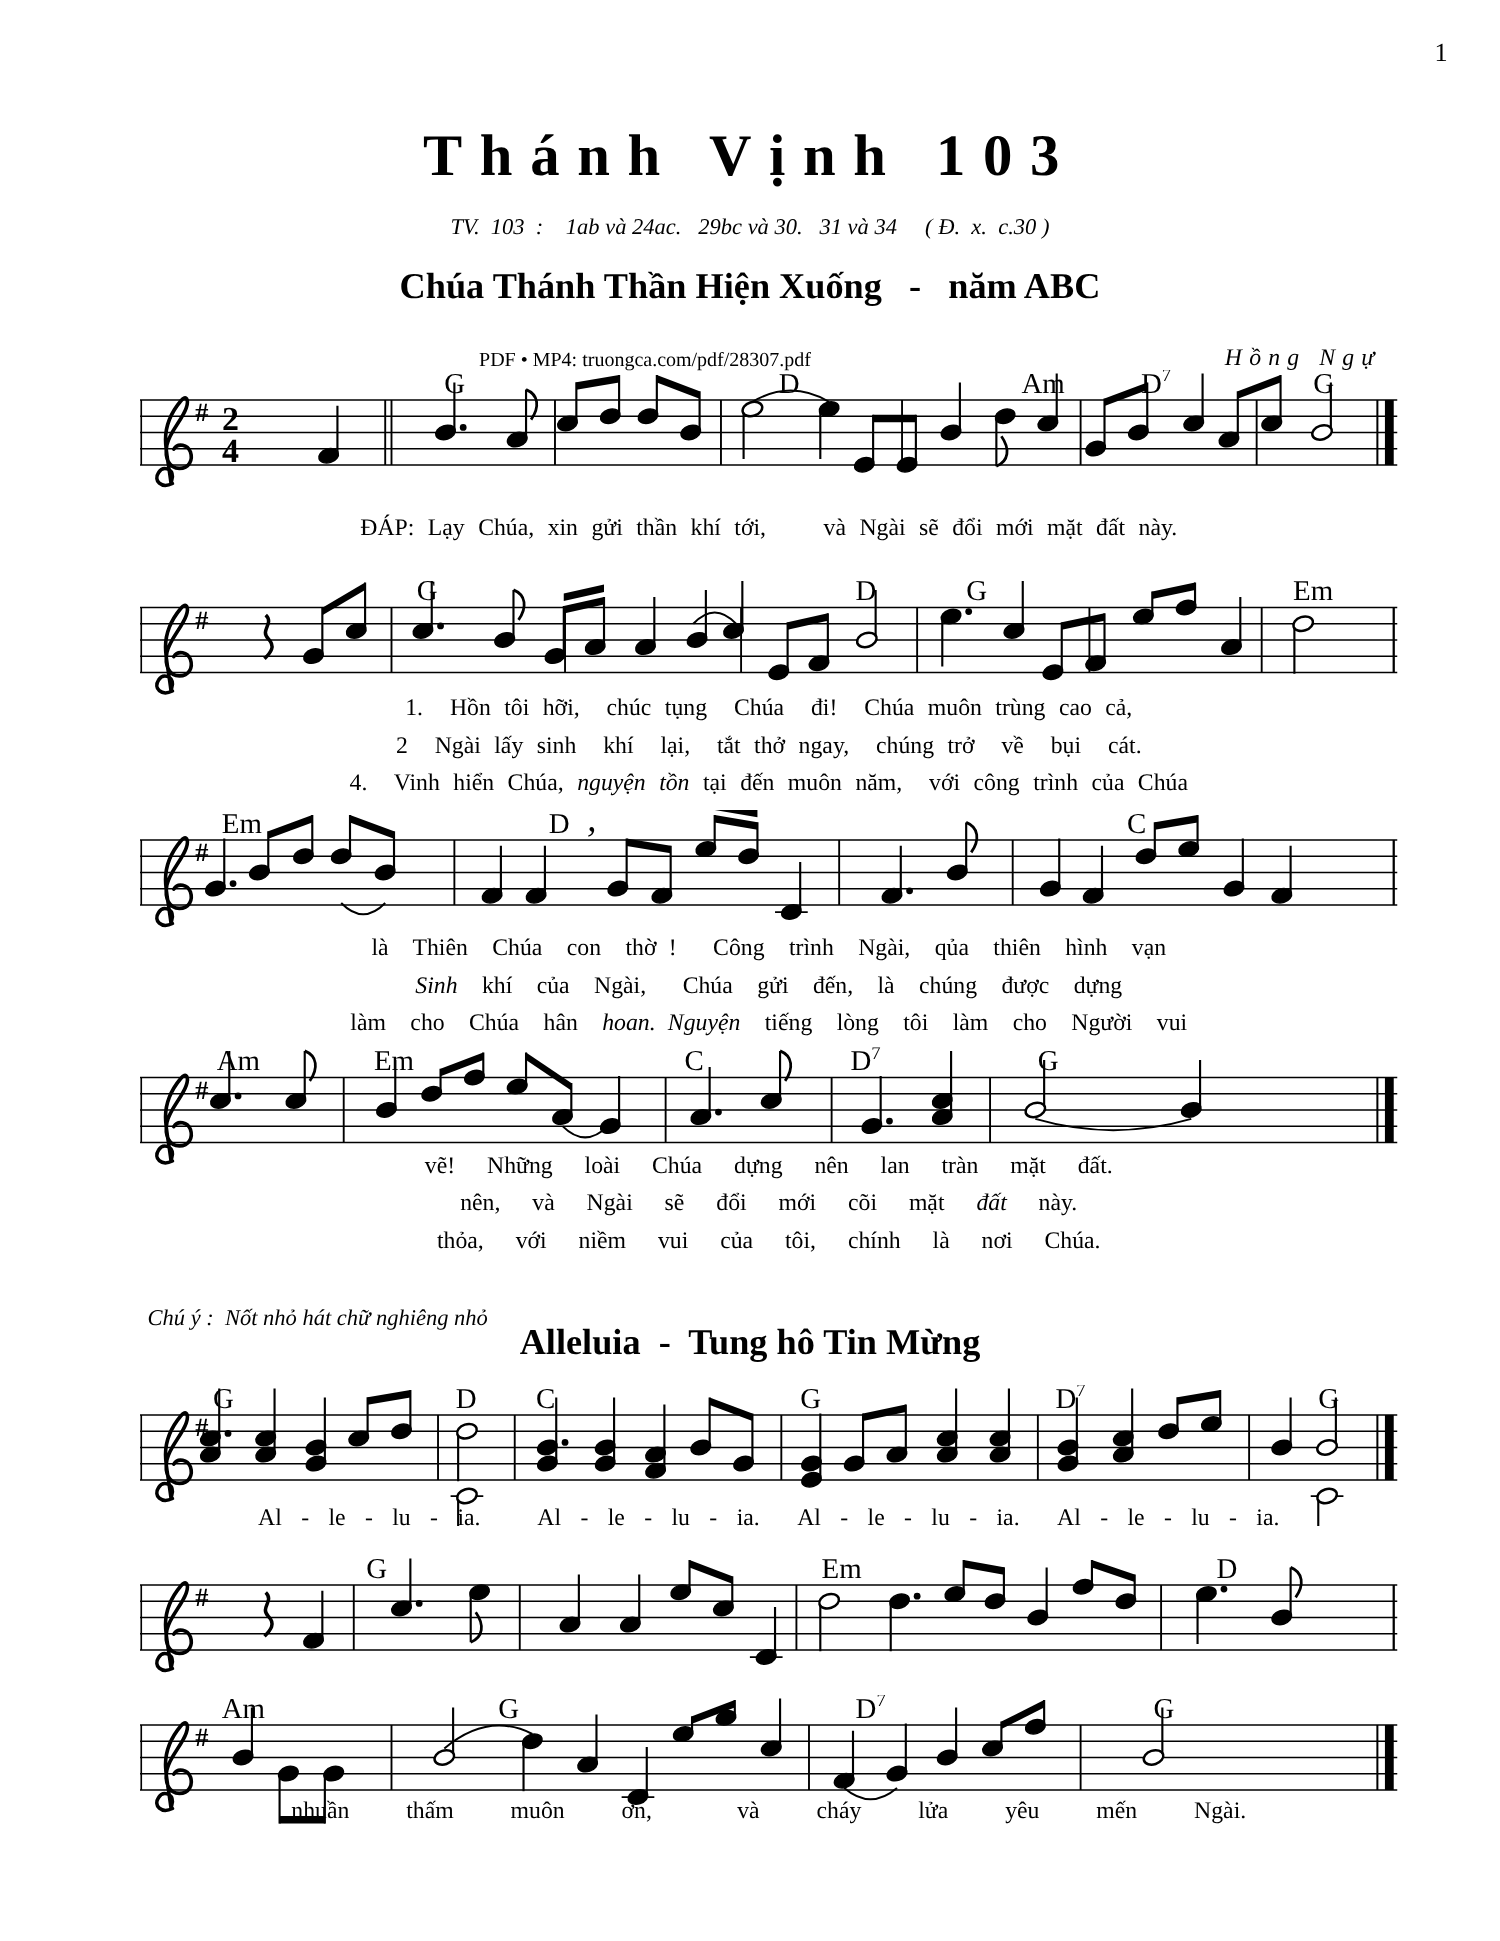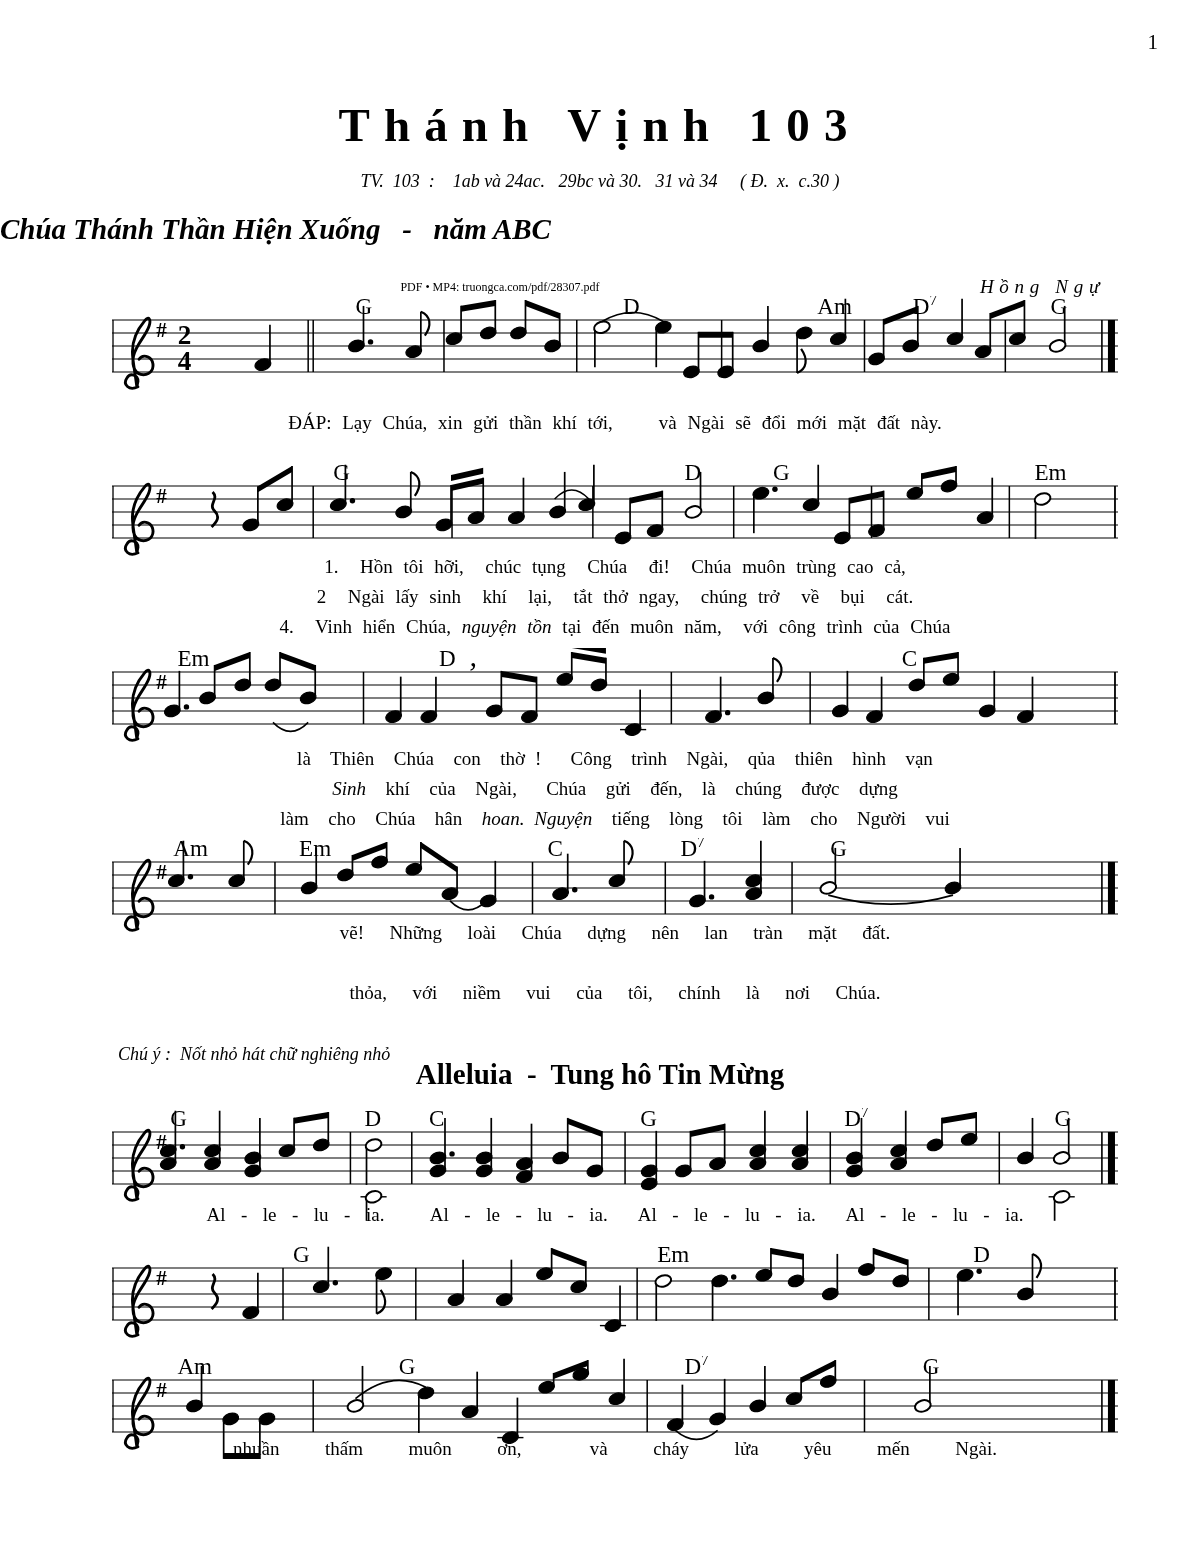--- a/index.html
+++ b/index.html
@@ -3,23 +3,23 @@
 <meta charset="utf-8">
 <style>
   html,body{margin:0;padding:0;background:#e8e8e8;}
   .page{position:relative;width:1200px;height:1553px;margin:0 auto;background:#ffffff;
         font-family:"Liberation Serif",serif;color:#000;overflow:hidden;}
   .pagenum{position:absolute;top:30px;right:42px;font-size:21px;}
   .title{position:absolute;top:98px;left:0;width:100%;margin:0;text-align:center;
          font-size:47px;font-weight:bold;letter-spacing:.30em;white-space:pre;}
   .subtitle{position:absolute;top:171px;left:0;width:100%;text-align:center;
             font-style:italic;font-size:18px;white-space:pre;}
-  .section{position:absolute;top:213px;left:0;width:100%;text-align:left;
-           font-style:italic;font-weight:bold;font-size:29px;white-space:pre;}
-  .pdfline{position:absolute;top:280px;left:0;width:1000px;text-align:center;font-size:12px;}
+  .section{position:absolute;top:213px;left:0;width:100%;text-align:center;
+           font-weight:bold;font-size:29px;white-space:pre;}
+  .pdfline{position:absolute;top:280px;left:16px;width:1000px;text-align:center;font-size:16px;}
   .author{position:absolute;top:276px;right:95px;font-style:italic;font-size:19px;letter-spacing:.30em;white-space:pre;}
   svg.sys{position:absolute;left:112px;width:1006px;height:120px;}
   svg text{font-family:"Liberation Serif",serif;fill:#000;}
   .lyric{position:absolute;left:115px;width:1000px;text-align:center;font-size:19px;white-space:pre;}
   .lyric .i{font-style:italic;}
   .lyric .gap{margin-left:46px;}
   .footnote{position:absolute;top:1044px;left:118px;font-style:italic;font-size:18px;white-space:pre;}
   .alleluia{position:absolute;top:1058px;left:0;width:100%;text-align:center;
             font-weight:bold;font-size:29px;white-space:pre;}
 </style>
@@ -522,16 +522,17 @@
   <div class="footnote">Chú ý :  Nốt nhỏ hát chữ nghiêng nhỏ</div>
   <div class="alleluia">Alleluia  -  Tung hô Tin Mừng</div>
 <div class="lyric" style="top: 412px; word-spacing: 6px;"><span>ĐÁP: Lạy Chúa, xin gửi thần khí tới,</span><span class="gap">và Ngài sẽ đổi mới mặt đất này.</span></div>
     <div class="lyric" style="top: 556px; word-spacing: 6px;"><span>1.  Hồn tôi hỡi,  chúc tụng  Chúa  đi!  Chúa muôn trùng cao cả,</span></div>
     <div class="lyric" style="top: 586px; word-spacing: 6px;"><span>2  Ngài lấy sinh  khí  lại,  tắt thở ngay,  chúng trở  về  bụi  cát.</span></div>
     <div class="lyric" style="top: 616px; word-spacing: 6px;"><span>4.  Vinh hiển Chúa, </span><span class="i">nguyện tồn</span><span> tại đến muôn năm,  với công trình của Chúa</span></div>
     <div class="lyric" style="top: 748px; word-spacing: 5px;"><span>là  Thiên  Chúa  con  thờ !   Công  trình  Ngài,  qủa  thiên  hình  vạn</span></div>
     <div class="lyric" style="top: 808px; word-spacing: 5px;"><span>làm  cho  Chúa  hân  </span><span class="i">hoan. Nguyện</span><span>  tiếng  lòng  tôi  làm  cho  Người  vui</span></div>
     <div class="lyric" style="top: 778px; word-spacing: 5px;"><span class="i">Sinh</span><span>  khí  của  Ngài,   Chúa  gửi  đến,  là  chúng  được  dựng</span></div>
     <div class="lyric" style="top: 922px; word-spacing: 8px;"><span>vẽ!  Những  loài  Chúa  dựng  nên  lan  tràn  mặt  đất.</span></div>
+    <div class="lyric" style="top: 952px; word-spacing: 8px;"><span>nên,  và  Ngài  sẽ  đổi  mới  cõi  mặt  </span><span class="i">đất</span><span>  này.</span></div>
     <div class="lyric" style="top: 982px; word-spacing: 8px;"><span>thỏa,  với  niềm  vui  của  tôi,  chính  là  nơi  Chúa.</span></div>
     <div class="lyric" style="top: 1204px; word-spacing: 3px;"><span>Al  -  le  -  lu  -  ia.      Al  -  le  -  lu  -  ia.    Al  -  le  -  lu  -  ia.    Al  -  le  -  lu  -  ia.</span></div>
     <div class="lyric" style="top: 1438px; word-spacing: 18px;"><span>nhuần  thấm  muôn  ơn,   và  cháy  lửa  yêu  mến  Ngài.</span></div>
   </div>
 
 </body></html>

